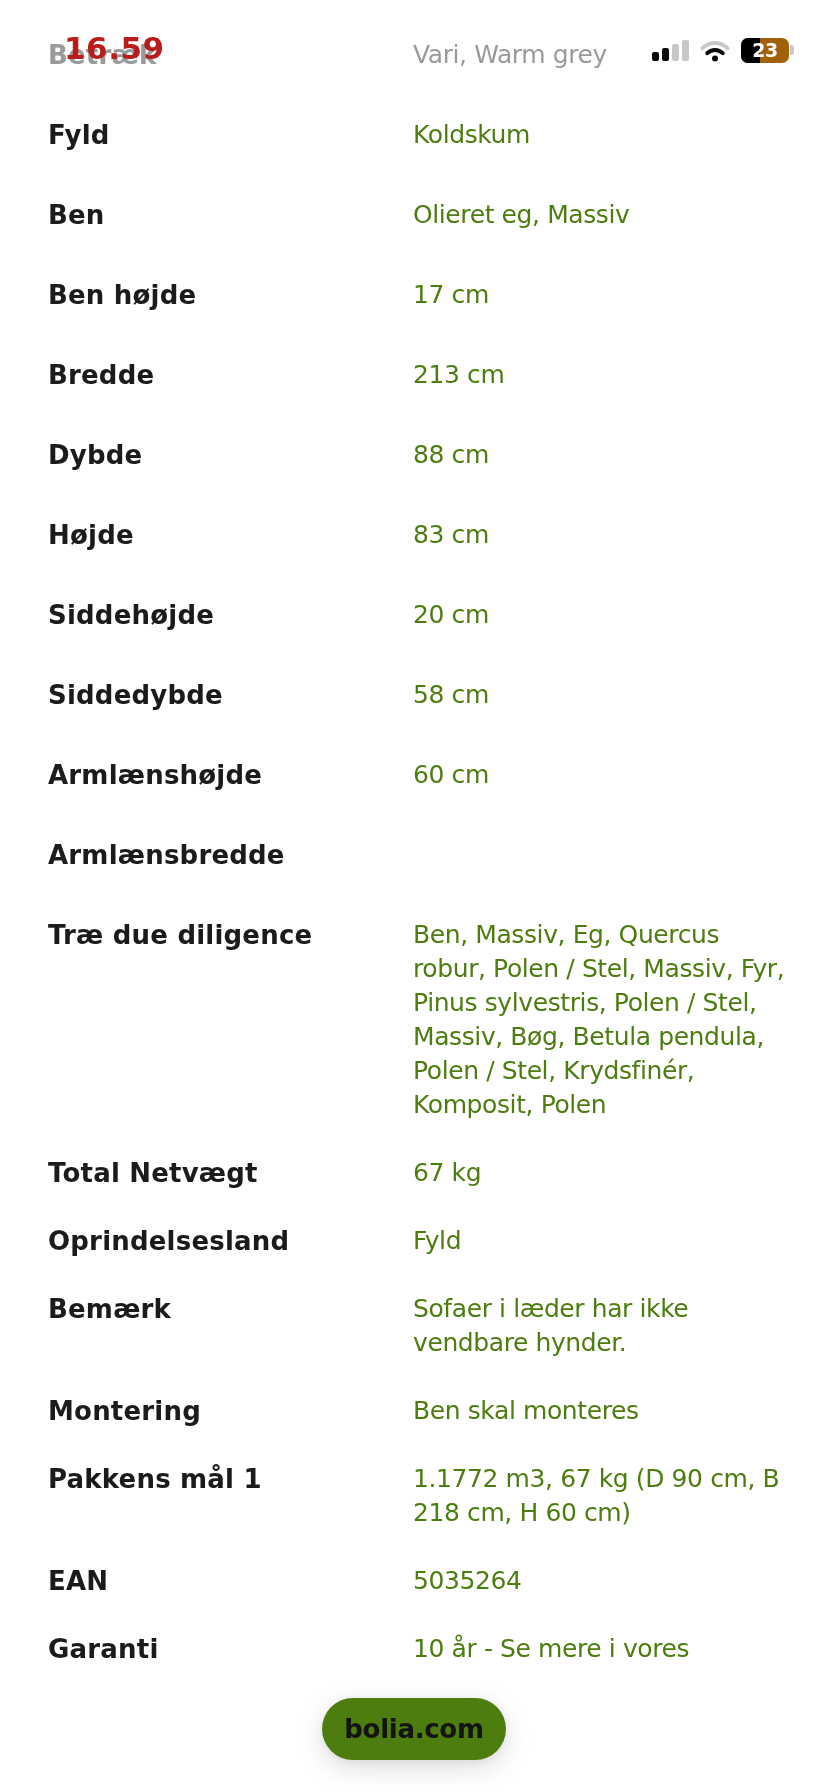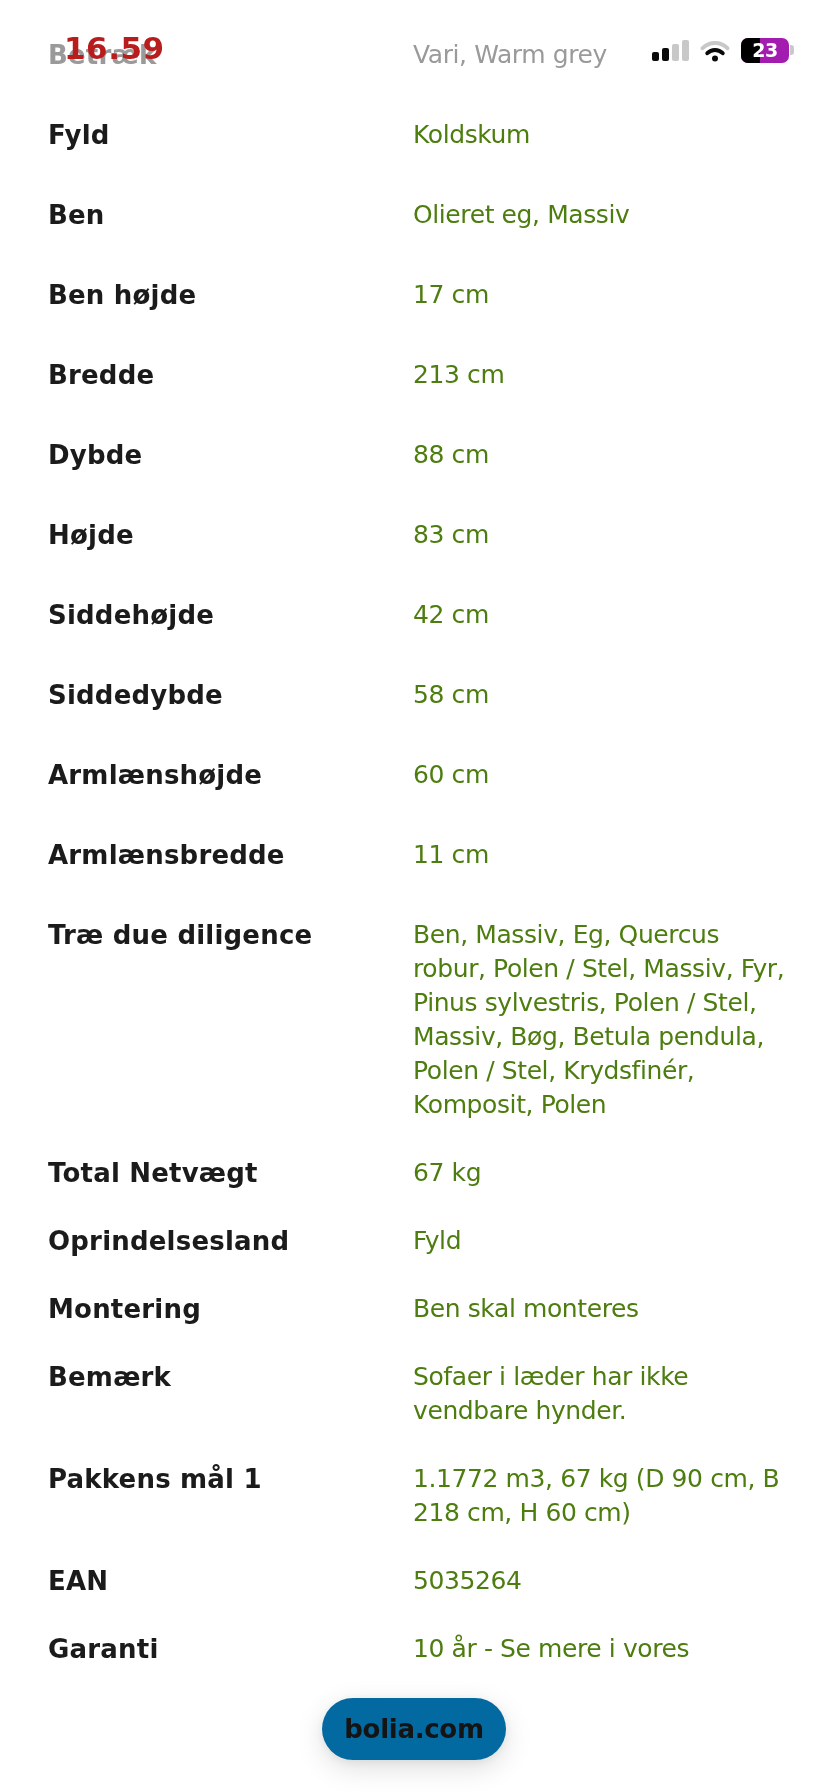--- a/index.html
+++ b/index.html
@@ -29,36 +29,36 @@
   .sb-time {
     position:absolute; left:64px; top:30px;
     font-size:31px; font-weight:700; color:#b91c1c; letter-spacing:0.5px;
   }
   .sb-icons { position:absolute; right:34px; top:36px; display:flex; align-items:center; gap:11px; height:28px; }
   .cellbars { display:flex; align-items:flex-end; gap:3px; height:22px; }
   .cellbars i { display:block; width:7px; border-radius:2px; background:#c8c8c8; }
   .cellbars i.on { background:#0a0a0a; }
   .b1{height:9px;} .b2{height:13px;} .b3{height:17px;} .b4{height:21px;}
   .battwrap { display:flex; align-items:center; }
-  .battbody { position:relative; width:48px; height:25px; border-radius:7px; background:#a21caf; overflow:hidden; }
+  .battbody { position:relative; width:48px; height:25px; border-radius:7px; background:#a16207; overflow:hidden; }
   .battfill { position:absolute; left:0; top:0; bottom:0; width:19px; background:#000; }
   .battnum {
     position:absolute; inset:0; display:flex; align-items:center; justify-content:center;
     font-size:19px; font-weight:700; color:#ffffff; letter-spacing:-0.5px;
   }
   .battnub { width:4px; height:10px; margin-left:1px; border-radius:0 3px 3px 0; background:#c9c9c9; }
   
   .pill-glow {
     position:absolute; left:204px; top:1660px; width:420px; height:150px;
     background:radial-gradient(ellipse at 50% 50%, rgba(255,255,255,1) 55%, rgba(255,255,255,0) 85%);
     pointer-events:none; z-index:5;
   }
   .url-pill {
     position:absolute; left:50%; top:1698px; transform:translateX(-50%);
-    width:184px; height:62px; border-radius:31px; background:#0369a1;
+    width:184px; height:62px; border-radius:31px; background:#4d7c0f;
     box-shadow:0 8px 28px rgba(0,0,0,0.13), 0 2px 8px rgba(0,0,0,0.06);
     display:flex; align-items:center; justify-content:center; z-index:6;
   }
   .url-pill span { font-size:26px; font-weight:700; color:#141414; letter-spacing:-0.3px; }
 </style>
 </head>
 <body>
 
 <div class="screen">
 
@@ -86,59 +86,58 @@
       <div class="row">
         <div class="lbl">Dybde</div>
         <div class="val">88 cm</div>
       </div>
       <div class="row">
         <div class="lbl">Højde</div>
         <div class="val">83 cm</div>
       </div>
       <div class="row">
         <div class="lbl">Siddehøjde</div>
-        <div class="val">42 cm</div>
+        <div class="val">20 cm</div>
       </div>
       <div class="row">
         <div class="lbl">Siddedybde</div>
         <div class="val">58 cm</div>
       </div>
       <div class="row">
         <div class="lbl">Armlænshøjde</div>
         <div class="val">60 cm</div>
       </div>
       <div class="row">
         <div class="lbl">Armlænsbredde</div>
-        <div class="val">11 cm</div>
       </div>
       <div class="row">
         <div class="lbl">Træ due diligence</div>
         <div class="val">Ben, Massiv, Eg, Quercus
 robur, Polen / Stel, Massiv, Fyr,
 Pinus sylvestris, Polen / Stel,
 Massiv, Bøg, Betula pendula,
 Polen / Stel, Krydsfinér,
 Komposit, Polen</div>
       </div>
       <div class="row">
         <div class="lbl">Total Netvægt</div>
         <div class="val">67 kg</div>
       </div>
       <div class="row">
         <div class="lbl">Oprindelsesland</div>
         <div class="val">Fyld</div>
       </div>
       <div class="row">
-        <div class="lbl">Montering</div>
-        <div class="val">Ben skal monteres</div>
-      </div>
-      <div class="row">
         <div class="lbl">Bemærk</div>
         <div class="val">Sofaer i læder har ikke
 vendbare hynder.</div>
+      </div>
+      <div class="row">
+        <div class="lbl">Montering</div>
+        <div class="val">Ben skal monteres</div>
       </div>
       <div class="row">
         <div class="lbl">Pakkens mål 1</div>
         <div class="val">1.1772 m3, 67 kg (D 90 cm, B
 218 cm, H 60 cm)</div>
       </div>
       <div class="row">
         <div class="lbl">EAN</div>
         <div class="val">5035264</div>
       </div>

